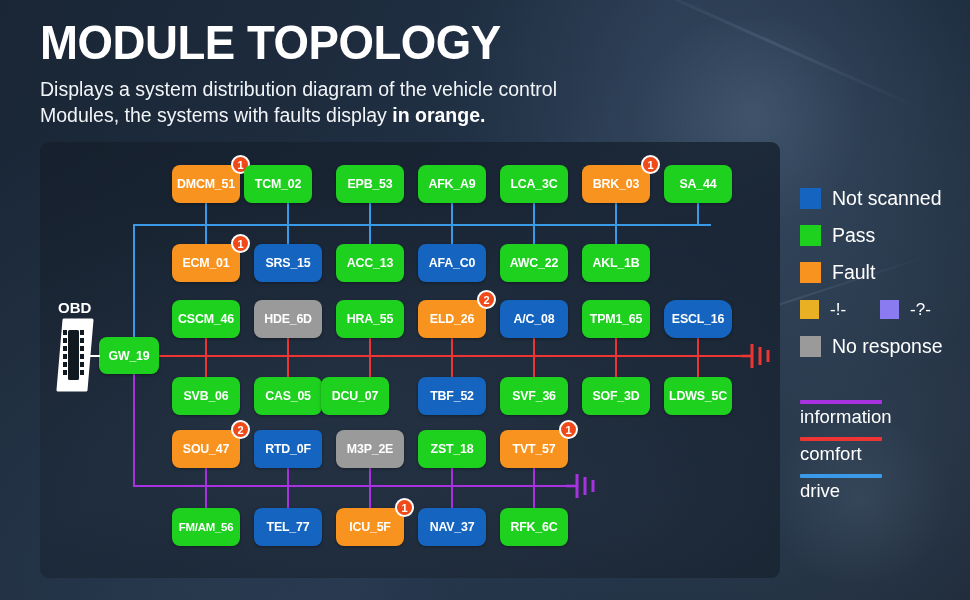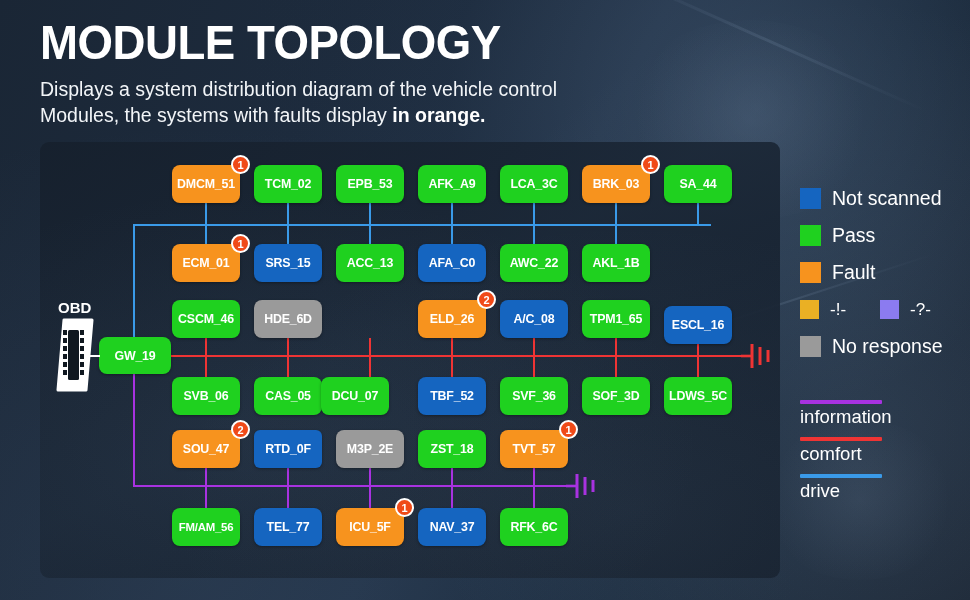--- a/index.html
+++ b/index.html
@@ -113,29 +113,29 @@
   </div>
 
   <div id="panel">
     <div class="pnoise"></div>
 
   <div class="wire" style="left: 93px; top: 82px; width: 578px; height: 2px; background: rgb(58, 154, 232); z-index: 2;"></div>
       <div class="wire" style="left: 93px; top: 213px; width: 620px; height: 2px; background: rgb(239, 52, 52); z-index: 2;"></div>
       <div class="wire" style="left: 93px; top: 343px; width: 440px; height: 2px; background: rgb(168, 50, 224); z-index: 2;"></div>
       <div class="wire" style="left: 93px; top: 82px; width: 2px; height: 113px; background: rgb(58, 154, 232); z-index: 2;"></div>
       <div class="wire" style="left: 93px; top: 232px; width: 2px; height: 113px; background: rgb(168, 50, 224); z-index: 2;"></div>
-      <div class="node green" style="left: 59px; top: 195px; width: 72px; height: 37px;">GW_19</div>
+      <div class="node green" style="left: 59px; top: 195px; width: 60px; height: 37px;">GW_19</div>
       <div class="wire" style="left: 46px; top: 213px; width: 14px; height: 2px; background: rgb(255, 255, 255); z-index: 6;"></div>
       <div class="wire" style="left: 127px; top: 213px; width: 566px; height: 2px; background: rgb(239, 52, 52); z-index: 2;"></div>
       <div class="node orange" style="left: 132px; top: 23px;">
         <span>DMCM_51</span>
         <div class="badge">1</div>
       </div>
       <div class="wire" style="left: 165px; top: 61px; width: 2px; height: 23px; background: rgb(58, 154, 232); z-index: 2;"></div>
-      <div class="node green" style="left: 214px; top: 23px;">
+      <div class="node green" style="left: 204px; top: 23px;">
         <span>TCM_02</span>
       </div>
       <div class="wire" style="left: 247px; top: 61px; width: 2px; height: 23px; background: rgb(58, 154, 232); z-index: 2;"></div>
       <div class="node green" style="left: 296px; top: 23px;">
         <span>EPB_53</span>
       </div>
       <div class="wire" style="left: 329px; top: 61px; width: 2px; height: 23px; background: rgb(58, 154, 232); z-index: 2;"></div>
       <div class="node green" style="left: 378px; top: 23px;">
         <span>AFK_A9</span>
       </div>
@@ -179,35 +179,38 @@
       </div>
       <div class="wire" style="left: 575px; top: 82px; width: 2px; height: 22px; background: rgb(58, 154, 232); z-index: 2;"></div>
       <div class="node green" style="left: 132px; top: 158px;">
         <span>CSCM_46</span>
       </div>
       <div class="wire" style="left: 165px; top: 196px; width: 2px; height: 19px; background: rgb(239, 52, 52); z-index: 2;"></div>
       <div class="node gray" style="left: 214px; top: 158px; justify-content: center;">
         <span>HDE_6D</span>
       </div>
       <div class="wire" style="left: 247px; top: 196px; width: 2px; height: 19px; background: rgb(239, 52, 52); z-index: 2;"></div>
+      <div class="node green" style="left: 296px; top: 158px;">
+        <span>HRA_55</span>
+      </div>
       <div class="wire" style="left: 329px; top: 196px; width: 2px; height: 19px; background: rgb(239, 52, 52); z-index: 2;"></div>
       <div class="node orange" style="left: 378px; top: 158px;">
         <span>ELD_26</span>
         <div class="badge">2</div>
       </div>
       <div class="wire" style="left: 411px; top: 196px; width: 2px; height: 19px; background: rgb(239, 52, 52); z-index: 2;"></div>
       <div class="node blue" style="left: 460px; top: 158px;">
         <span>A/C_08</span>
       </div>
       <div class="wire" style="left: 493px; top: 196px; width: 2px; height: 19px; background: rgb(239, 52, 52); z-index: 2;"></div>
       <div class="node green" style="left: 542px; top: 158px;">
         <span>TPM1_65</span>
       </div>
       <div class="wire" style="left: 575px; top: 196px; width: 2px; height: 19px; background: rgb(239, 52, 52); z-index: 2;"></div>
-      <div class="node blue" style="left: 624px; top: 164px;">
+      <div class="node blue" style="left: 624px; top: 158px; border-radius: 12px;">
         <span>ESCL_16</span>
       </div>
       <div class="wire" style="left: 657px; top: 196px; width: 2px; height: 19px; background: rgb(239, 52, 52); z-index: 2;"></div>
       <div class="node green" style="left: 132px; top: 235px;">
         <span>SVB_06</span>
       </div>
       <div class="wire" style="left: 165px; top: 213px; width: 2px; height: 24px; background: rgb(239, 52, 52); z-index: 2;"></div>
       <div class="node green" style="left: 214px; top: 235px;">
         <span>CAS_05</span>
       </div>

